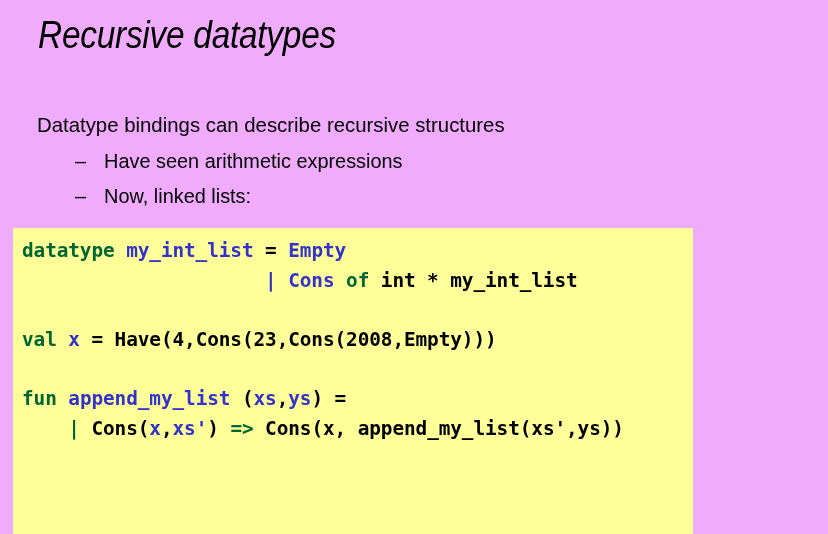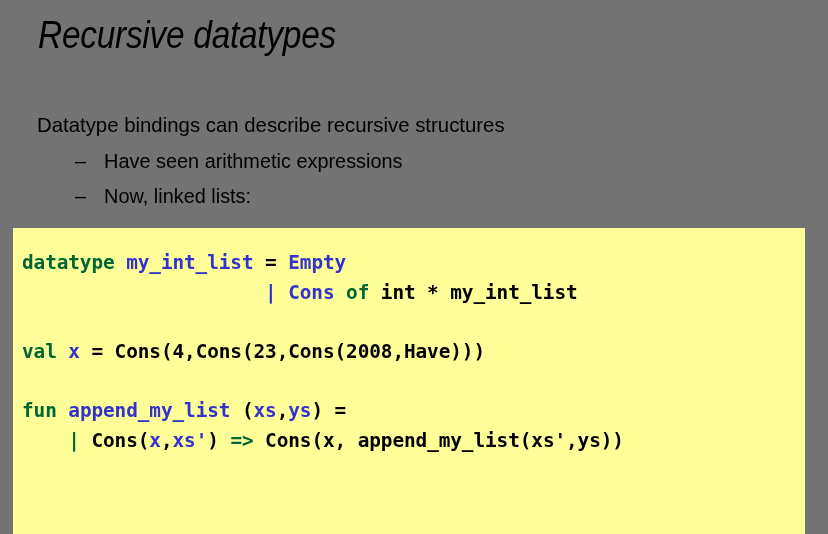--- a/index.html
+++ b/index.html
@@ -13,21 +13,21 @@
     font-family: "Liberation Sans", sans-serif;
     overflow: hidden;
     position: relative;
   }
 
   #slide {
     position: absolute;
     left: 0; top: 0;
     width: 828px;
     height: 534px;
-    background: #737373;
+    background: #f0abfc;
     text-decoration: underline;
   }
 
   
   #slide-title {
     position: absolute;
     left: 38px;
     top: 14px;
     font-family: "Liberation Sans", sans-serif;
     font-style: italic;
@@ -74,25 +74,25 @@
     display: inline-block;
     width: 30px;
     flex: 0 0 30px;
   }
 
   
   #code-block {
     position: absolute;
     left: 13px;
     top: 228px;
-    width: 792px;
+    width: 680px;
     height: 306px;
     background: #ffff99;
     box-sizing: border-box;
-    padding: 20px 0 0 9px;
+    padding: 8px 0 0 9px;
     overflow: hidden;
   }
   .code-line {
     font-family: "DejaVu Sans Mono", "Liberation Mono", monospace;
     font-size: 19.4px;
     line-height: 29.6px;
     font-weight: bold;
     white-space: pre;
     color: #000000;
     letter-spacing: -0.1px;
@@ -124,19 +124,19 @@
       <span class="bullet-dash">–</span>
       <span>Now, linked lists:</span>
     </div>
 
   </div>
 
   <div id="code-block" style="background: rgb(255, 255, 153);">
       <div class="code-line"><span class="kw" style="color: rgb(0, 102, 51);">datatype</span><span class="plain" style="color: rgb(0, 0, 0);"> </span><span class="ctor" style="color: rgb(51, 51, 204);">my_int_list</span><span class="plain" style="color: rgb(0, 0, 0);"> = </span><span class="ctor" style="color: rgb(51, 51, 204);">Empty</span></div>
       <div class="code-line"><span class="plain" style="color: rgb(0, 0, 0);">                     </span><span class="ctor" style="color: rgb(51, 51, 204);">|</span><span class="plain" style="color: rgb(0, 0, 0);"> </span><span class="ctor" style="color: rgb(51, 51, 204);">Cons</span><span class="plain" style="color: rgb(0, 0, 0);"> </span><span class="kw" style="color: rgb(0, 102, 51);">of</span><span class="plain" style="color: rgb(0, 0, 0);"> int * my_int_list</span></div>
       <div class="code-line blank">&nbsp;</div>
-      <div class="code-line"><span class="kw" style="color: rgb(0, 102, 51);">val</span><span class="plain" style="color: rgb(0, 0, 0);"> </span><span class="ctor" style="color: rgb(51, 51, 204);">x</span><span class="plain" style="color: rgb(0, 0, 0);"> = Cons(4,Cons(23,Cons(2008,Have)))</span></div>
+      <div class="code-line"><span class="kw" style="color: rgb(0, 102, 51);">val</span><span class="plain" style="color: rgb(0, 0, 0);"> </span><span class="ctor" style="color: rgb(51, 51, 204);">x</span><span class="plain" style="color: rgb(0, 0, 0);"> = Have(4,Cons(23,Cons(2008,Empty)))</span></div>
       <div class="code-line blank">&nbsp;</div>
       <div class="code-line"><span class="kw" style="color: rgb(0, 102, 51);">fun</span><span class="plain" style="color: rgb(0, 0, 0);"> </span><span class="ctor" style="color: rgb(51, 51, 204);">append_my_list</span><span class="plain" style="color: rgb(0, 0, 0);"> (</span><span class="ctor" style="color: rgb(51, 51, 204);">xs</span><span class="plain" style="color: rgb(0, 0, 0);">,</span><span class="ctor" style="color: rgb(51, 51, 204);">ys</span><span class="plain" style="color: rgb(0, 0, 0);">) =</span></div>
       <div class="code-line"><span class="plain" style="color: rgb(0, 0, 0);">    </span><span class="kw" style="color: rgb(0, 102, 51);">|</span><span class="plain" style="color: rgb(0, 0, 0);"> Cons(</span><span class="ctor" style="color: rgb(51, 51, 204);">x</span><span class="plain" style="color: rgb(0, 0, 0);">,</span><span class="ctor" style="color: rgb(51, 51, 204);">xs'</span><span class="plain" style="color: rgb(0, 0, 0);">) </span><span class="kw" style="color: rgb(0, 102, 51);">=&gt;</span><span class="plain" style="color: rgb(0, 0, 0);"> Cons(x, append_my_list(xs',ys))</span></div>
     </div>
 
 </div>
 
 </body></html>

